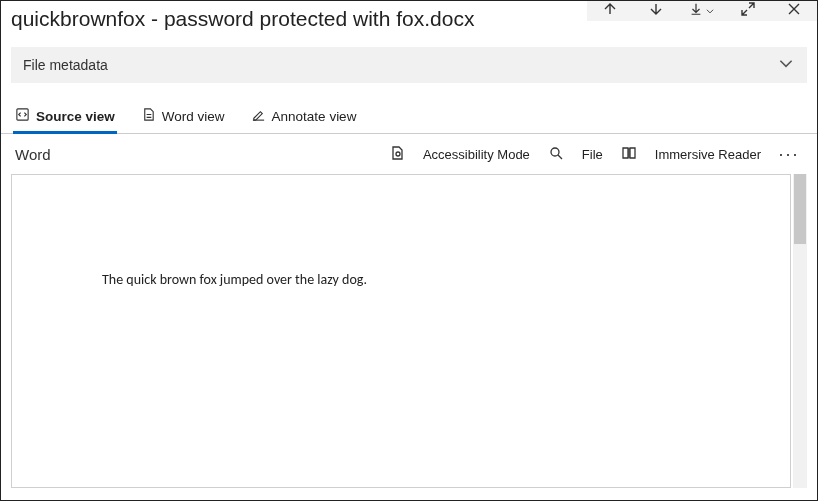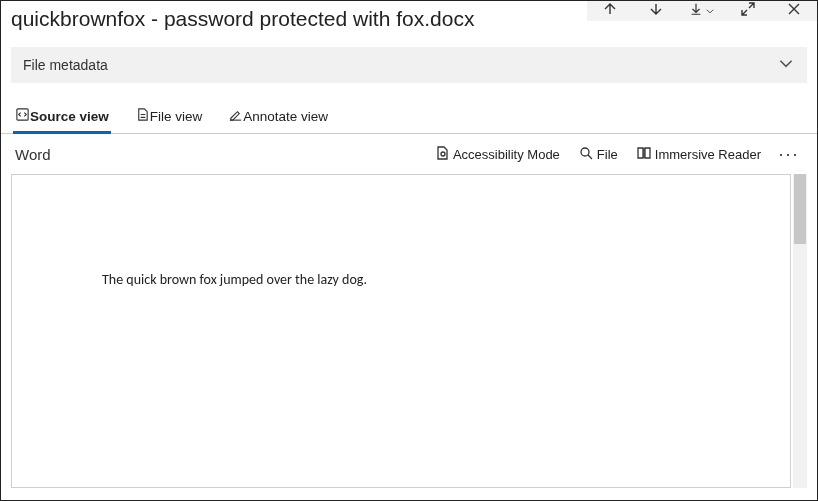--- a/index.html
+++ b/index.html
@@ -15,30 +15,30 @@
     .chev-down-group { display: flex; align-items: center; justify-content: center; width: 46px; gap: 2px; cursor: pointer; }
     .chev-down-group svg { stroke: #333; fill: none; stroke-width: 1.4; }
 
     
     .metadata-bar { margin: 6px 10px 14px 10px; background: #f1f1f1; height: 36px; display: flex; align-items: center; padding: 0 12px; cursor: pointer; }
     .metadata-bar .label { flex: 1; font-size: 14px; color: #333; }
     .metadata-bar svg { width: 18px; height: 18px; stroke: #555; fill: none; stroke-width: 1.4; }
 
     
     .tabs { display: flex; gap: 26px; padding: 10px 14px 0 14px; border-bottom: 1px solid #ccc; margin-top: 6px; }
-    .tab { display: flex; align-items: center; font-size: 13.5px; color: #222; padding-bottom: 8px; cursor: pointer; position: relative; }
+    .tab { display: flex; align-items: center; gap: 6px; font-size: 13.5px; color: #222; padding-bottom: 8px; cursor: pointer; position: relative; }
     .tab.active { font-weight: 600; }
     .tab.active::after { content: ""; position: absolute; left: -2px; right: -2px; bottom: -1px; height: 3px; background: #0067c0; }
     .tab svg { width: 15px; height: 15px; stroke: #333; fill: none; stroke-width: 1.2; }
 
     
     .toolbar { display: flex; align-items: center; height: 40px; padding: 0 10px 0 14px; }
     .toolbar .app-label { font-size: 15px; color: #333; }
     .toolbar-spacer { flex: 1; }
-    .tool-btn { display: flex; align-items: center; gap: 3px; font-size: 13px; color: #222; padding: 4px 9px; cursor: pointer; }
+    .tool-btn { display: flex; align-items: center; gap: 18px; font-size: 13px; color: #222; padding: 4px 9px; cursor: pointer; }
     .tool-btn svg { width: 16px; height: 16px; stroke: #333; fill: none; stroke-width: 1.3; }
     .ellipsis { font-size: 18px; letter-spacing: 1px; padding: 2px 8px; cursor: pointer; color: #333; }
 
     
     .doc-area { position: relative; margin: 0 10px 10px 10px; height: 314px; }
     .doc-page { position: absolute; left: 0; top: 0; right: 16px; bottom: 0; border: 1px solid #cfcfcf; background: #fff; padding: 96px 0 0 90px; }
     .doc-text { font-family: Calibri, Arial, sans-serif; font-size: 14px; color: #222; }
     .vscroll { position: absolute; right: 0; top: 0; width: 14px; height: 100%; background: #f1f1f1; }
     .vscroll-thumb { position: absolute; top: 0; left: 1px; right: 1px; height: 70px; background: #c7c7c7; }
   </style>
@@ -110,21 +110,21 @@
     </span>
     <span>Source view</span>
   </div>
   <div class="tab">
     <span>
       <svg viewBox="0 0 16 16">
           <path d="M4 2h6l3 3v9H4z"></path>
           <path d="M6 8h5M6 11h5"></path>
         </svg>
     </span>
-    <span>File view</span>
+    <span>Word view</span>
   </div>
   <div class="tab">
     <span>
       <svg viewBox="0 0 16 16">
           <path d="M3 12l7-7 2 2-7 7H3v-2z"></path>
           <path d="M2 14h12"></path>
         </svg>
     </span>
     <span>Annotate view</span>
   </div>

